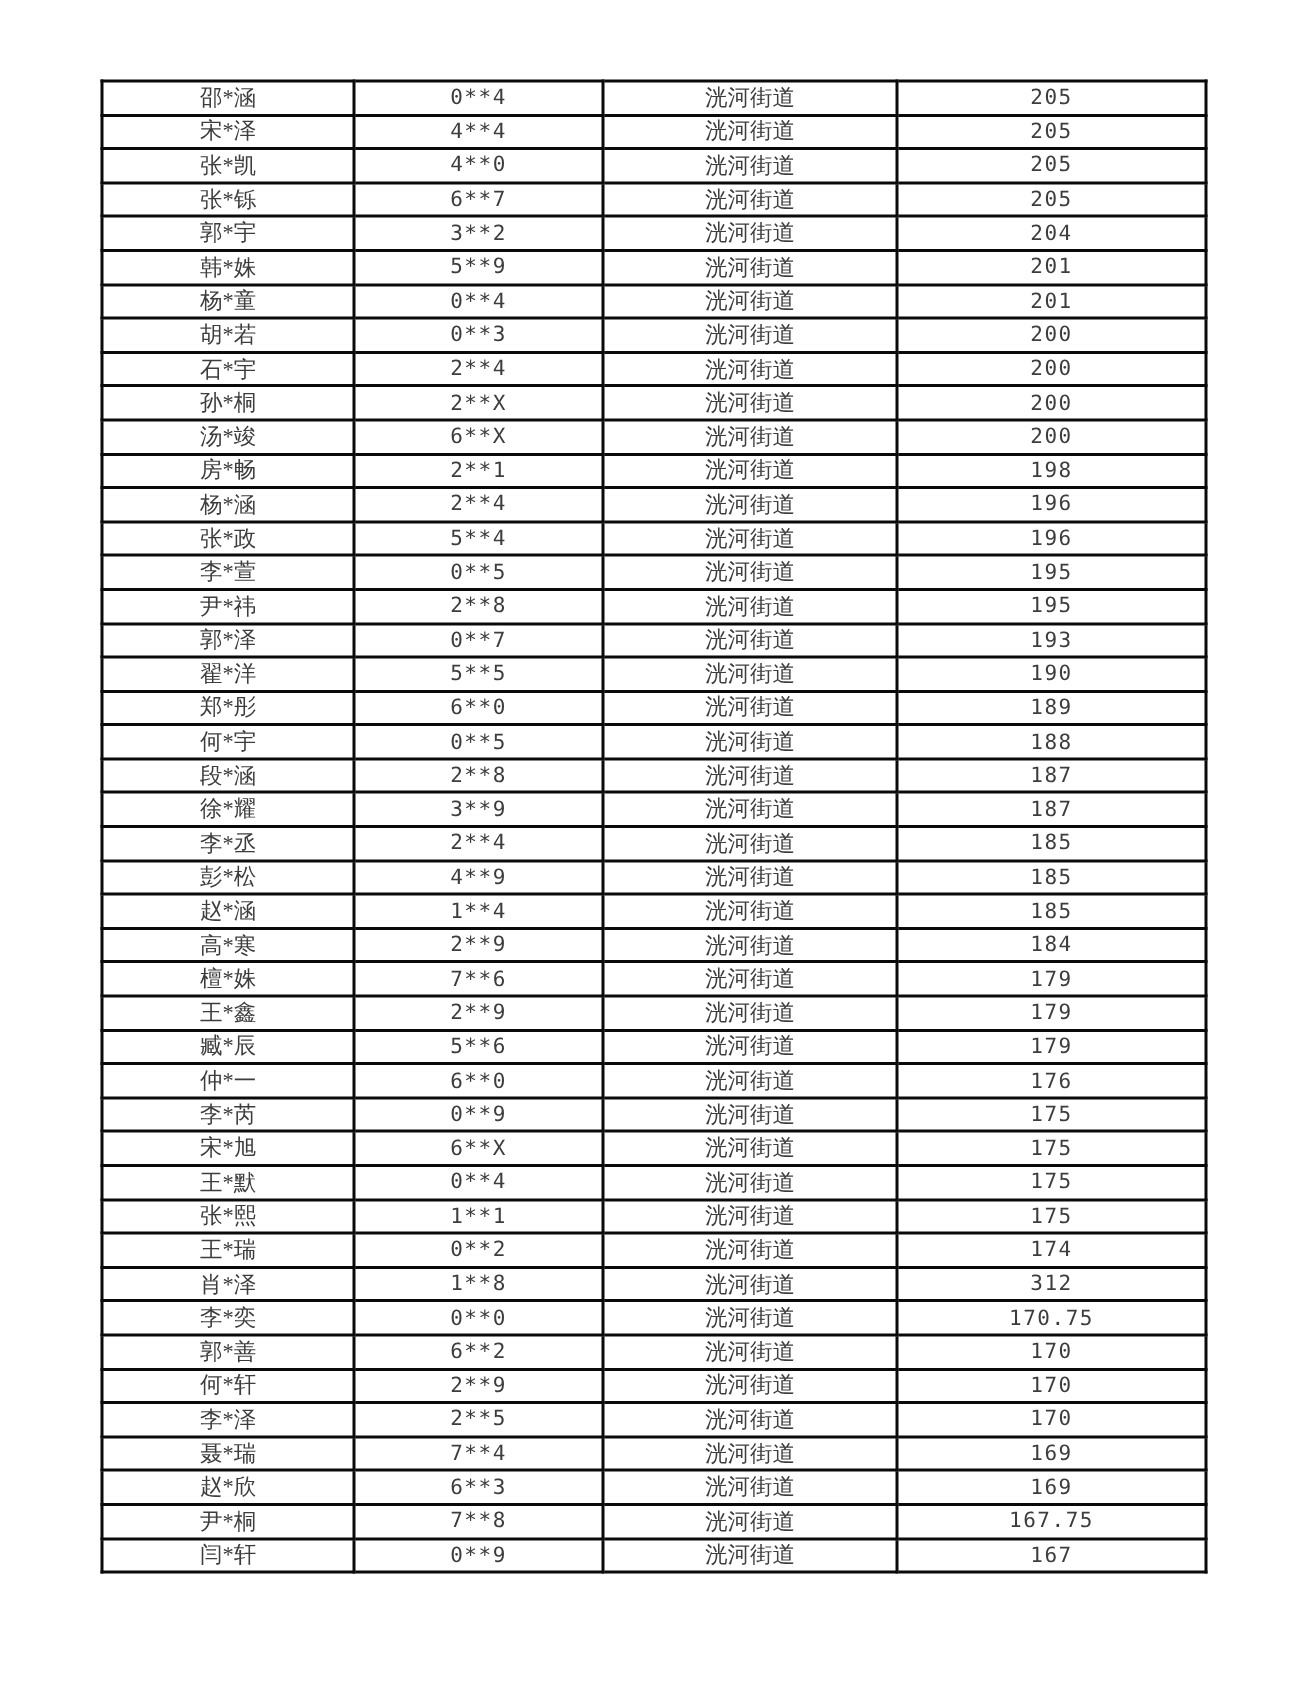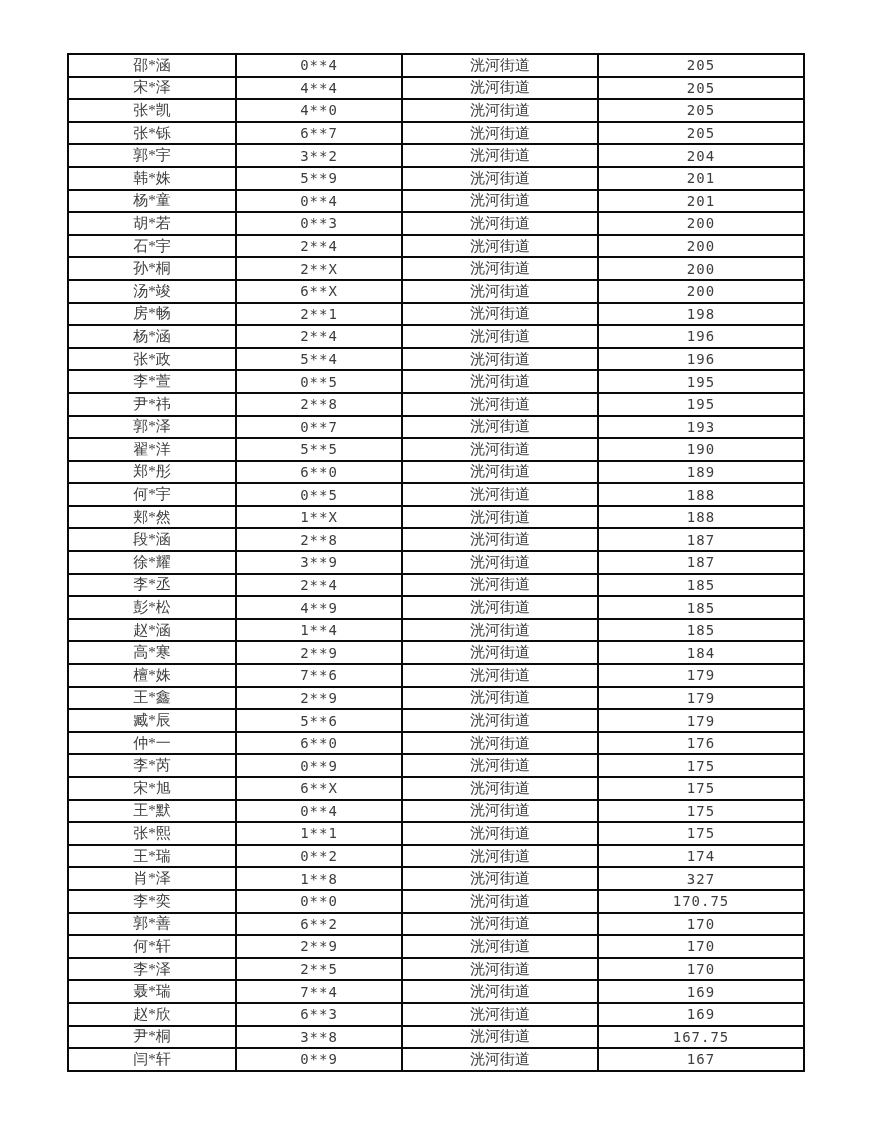--- a/index.html
+++ b/index.html
@@ -175,26 +175,20 @@
           <td class="col-district">洸河街道</td>
           <td class="col-score">189</td>
         </tr>
         <tr>
           <td class="col-name">何*宇</td>
           <td class="col-masked-id">0**5</td>
           <td class="col-district">洸河街道</td>
           <td class="col-score">188</td>
         </tr>
         <tr>
-          <td class="col-name">郏*然</td>
-          <td class="col-masked-id">1**X</td>
-          <td class="col-district">洸河街道</td>
-          <td class="col-score">188</td>
-        </tr>
-        <tr>
           <td class="col-name">段*涵</td>
           <td class="col-masked-id">2**8</td>
           <td class="col-district">洸河街道</td>
           <td class="col-score">187</td>
         </tr>
         <tr>
           <td class="col-name">徐*耀</td>
           <td class="col-masked-id">3**9</td>
           <td class="col-district">洸河街道</td>
           <td class="col-score">187</td>
@@ -274,21 +268,21 @@
         <tr>
           <td class="col-name">王*瑞</td>
           <td class="col-masked-id">0**2</td>
           <td class="col-district">洸河街道</td>
           <td class="col-score">174</td>
         </tr>
         <tr>
           <td class="col-name">肖*泽</td>
           <td class="col-masked-id">1**8</td>
           <td class="col-district">洸河街道</td>
-          <td class="col-score">327</td>
+          <td class="col-score">312</td>
         </tr>
         <tr>
           <td class="col-name">李*奕</td>
           <td class="col-masked-id">0**0</td>
           <td class="col-district">洸河街道</td>
           <td class="col-score">170.75</td>
         </tr>
         <tr>
           <td class="col-name">郭*善</td>
           <td class="col-masked-id">6**2</td>
@@ -314,21 +308,21 @@
           <td class="col-score">169</td>
         </tr>
         <tr>
           <td class="col-name">赵*欣</td>
           <td class="col-masked-id">6**3</td>
           <td class="col-district">洸河街道</td>
           <td class="col-score">169</td>
         </tr>
         <tr>
           <td class="col-name">尹*桐</td>
-          <td class="col-masked-id">3**8</td>
+          <td class="col-masked-id">7**8</td>
           <td class="col-district">洸河街道</td>
           <td class="col-score">167.75</td>
         </tr>
         <tr>
           <td class="col-name">闫*轩</td>
           <td class="col-masked-id">0**9</td>
           <td class="col-district">洸河街道</td>
           <td class="col-score">167</td>
         </tr>
       </tbody>

